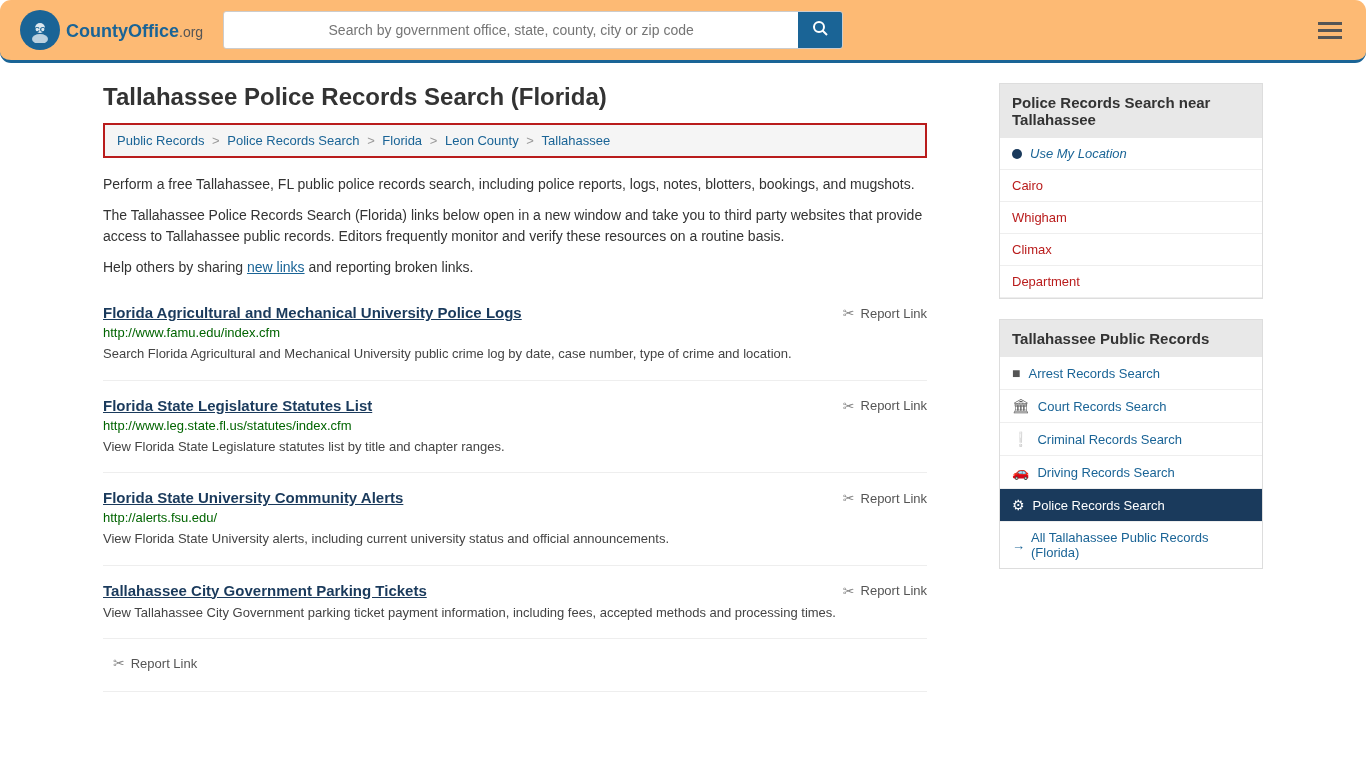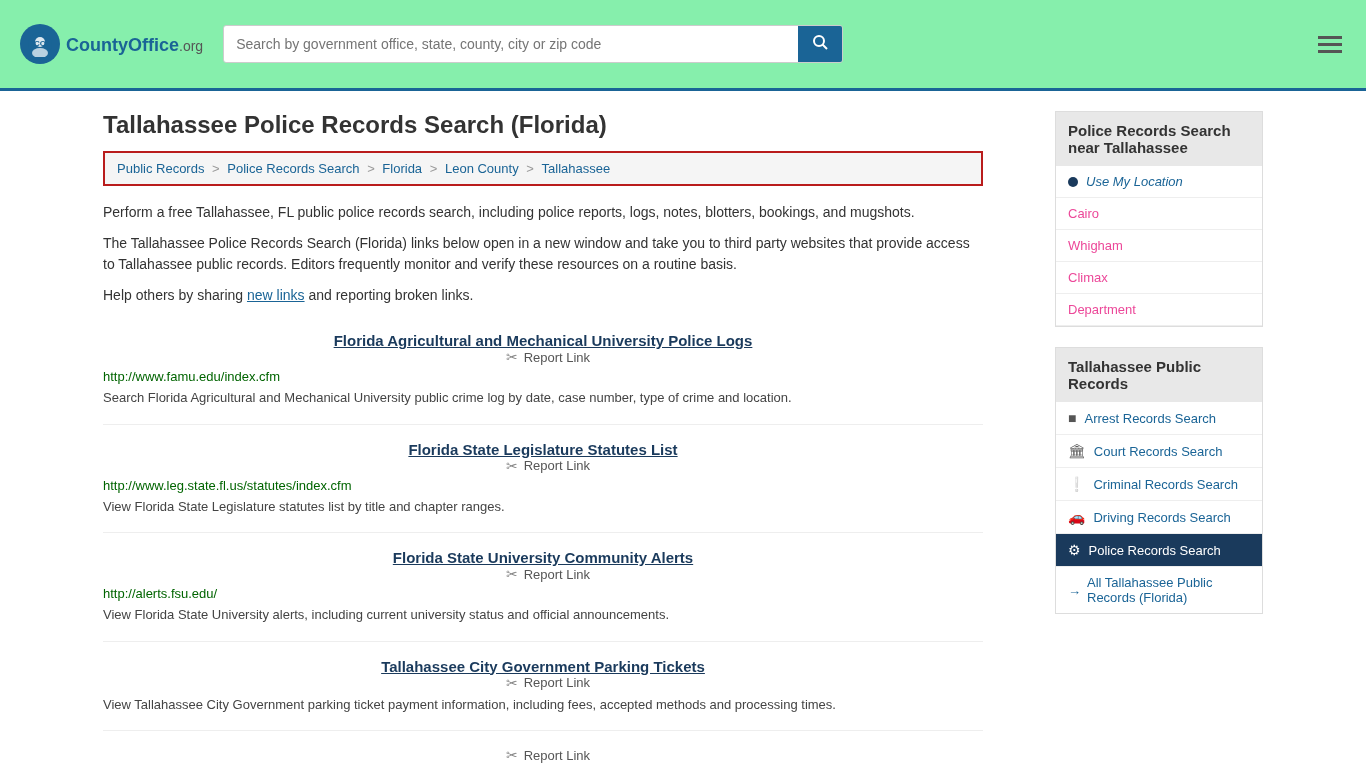--- a/index.html
+++ b/index.html
@@ -1,25 +1,26 @@
 <!DOCTYPE html>
 <html><head>
   <meta charset="utf-8">
   <style>
     * { box-sizing: border-box; margin: 0; padding: 0; }
     body { font-family: Arial, sans-serif; font-size: 14px; color: #333; background: #fff; }
 
     
     #header {
-      background: #86efac;
+      background: #fdba74;
       border-bottom: 3px solid #1a6496;
-      padding: 24px 20px;
+      padding: 10px 20px;
       display: flex;
       align-items: center;
       gap: 20px;
+      border-radius: 11px;
     }
     #logo-area {
       display: flex;
       align-items: center;
       gap: 6px;
       flex-shrink: 0;
     }
     #logo-icon {
       width: 40px;
       height: 40px;
@@ -45,20 +46,21 @@
       border-radius: 3px;
       overflow: hidden;
     }
     #search-input {
       flex: 1;
       padding: 8px 12px;
       border: none;
       outline: none;
       font-size: 14px;
       color: #999;
+      text-align: center;
     }
     #search-button {
       background: #1a6496;
       border: none;
       padding: 8px 14px;
       cursor: pointer;
       color: white;
       font-size: 16px;
     }
     #menu-icon {
@@ -126,24 +128,23 @@
       text-decoration: underline;
     }
 
     
     .result-item {
       border-bottom: 1px solid #eee;
       padding: 16px 0;
     }
     .result-header {
       display: flex;
-      align-items: center;
+      align-items: flex-end;
       justify-content: space-between;
       margin-bottom: 4px;
-      flex-direction: column;
     }
     .result-title {
       font-size: 15px;
       font-weight: bold;
       color: #1a3a5c;
       text-decoration: underline;
       cursor: pointer;
     }
     .report-link {
       display: flex;
@@ -166,21 +167,21 @@
       margin-bottom: 4px;
     }
     .result-description {
       font-size: 13px;
       color: #444;
       line-height: 1.5;
     }
 
     
     #sidebar {
-      width: 208px;
+      width: 264px;
       flex-shrink: 0;
       margin-left: 42px;
     }
 
     .sidebar-section-title {
       font-size: 15px;
       font-weight: bold;
       color: #333;
       background: #e8e8e8;
       padding: 10px 12px;
@@ -228,21 +229,21 @@
       width: 10px;
       height: 10px;
       background: #1a3a5c;
       border-radius: 50%;
       flex-shrink: 0;
     }
     .sidebar-plain-item {
       padding: 8px 12px;
       border-bottom: 1px solid #eee;
       font-size: 13px;
-      color: #ec4899;
+      color: #b91c1c;
       cursor: pointer;
     }
 
     .all-records-link {
       display: flex;
       align-items: center;
       gap: 6px;
       padding: 8px 12px;
       font-size: 13px;
       color: #1a6496;

